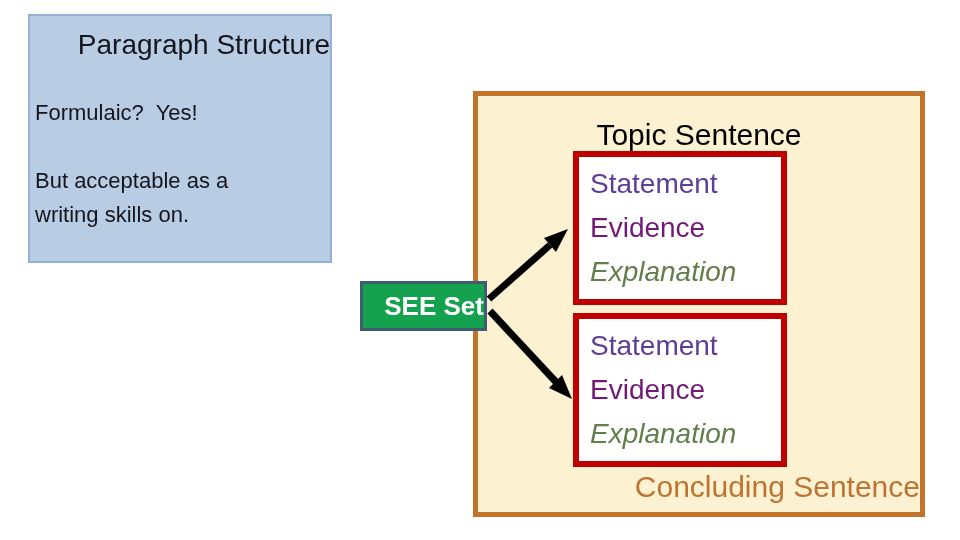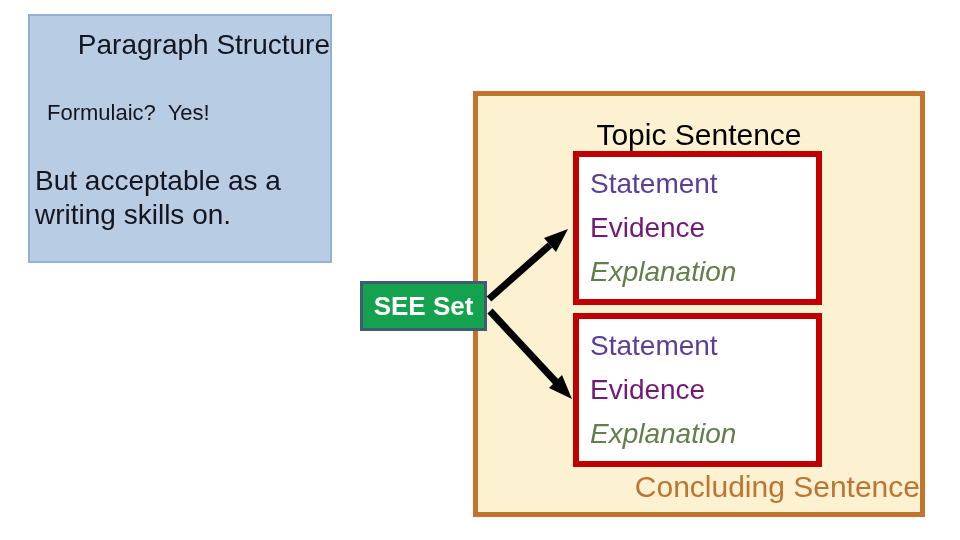--- a/index.html
+++ b/index.html
@@ -30,29 +30,29 @@
   }
   .panel-title {
     margin-top: 12px;
     text-align: right;
     font-size: 28px;
     line-height: 34px;
     white-space: pre-wrap;
   }
   .panel-statement {
     margin: 36px 0 0 0;
-    padding-left: 17px;
+    padding-left: 5px;
     font-size: 22px;
     line-height: 30px;
     white-space: pre-wrap;
   }
   .panel-body {
     margin-top: 36px;
     padding-left: 5px;
-    font-size: 28px;
+    font-size: 22px;
     line-height: 34px;
   }
 
   
   .paragraph-frame {
     position: absolute;
     left: 473px;
     top: 91px;
     width: 452px;
     height: 426px;
@@ -62,21 +62,21 @@
   }
   .topic-label {
     margin-top: 22px;
     text-align: center;
     font-size: 30px;
     color: #000000;
   }
   .see-box {
     position: absolute;
     left: 95px;
-    width: 249px;
+    width: 214px;
     height: 154px;
     box-sizing: border-box;
     background: #ffffff;
     border: 6px solid #c00000;
     padding: 5px 0 0 11px;
   }
   .see-box-1 { top: 55px; }
   .see-box-2 { top: 217px; }
   .see-line {
     font-size: 28px;
@@ -103,21 +103,21 @@
     width: 127px;
     height: 50px;
     box-sizing: border-box;
     background: #14a24e;
     border: 3px solid #3f5d70;
     color: #ffffff;
     font-size: 26px;
     font-weight: bold;
     display: flex;
     align-items: center;
-    justify-content: center;
+    justify-content: flex-end;
   }
 
   
   .arrows-overlay {
     position: absolute;
     left: 0;
     top: 0;
     width: 960px;
     height: 540px;
     pointer-events: none;

